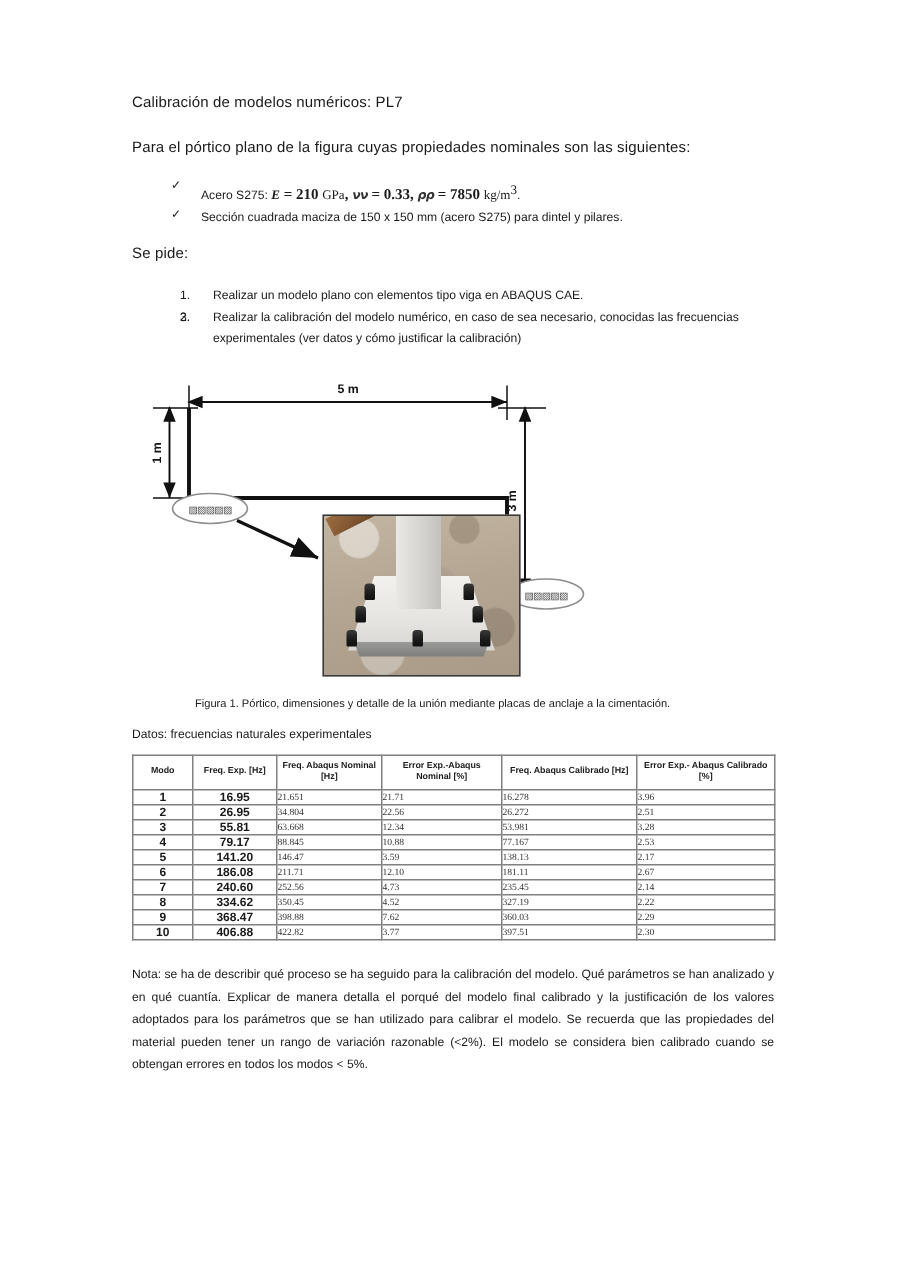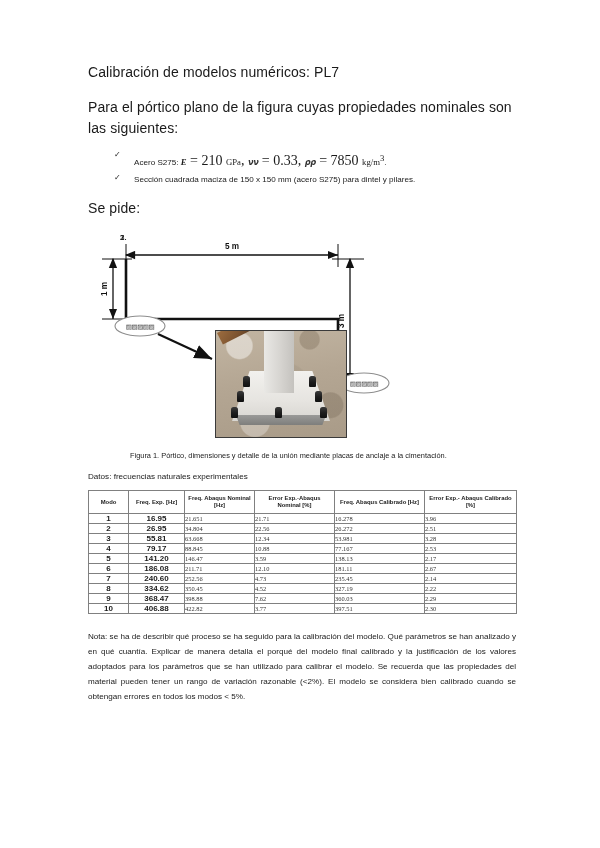--- a/index.html
+++ b/index.html
@@ -26,21 +26,21 @@
   }
   .content {
     position: absolute;
     left: 88px;
     top: 62px;
     width: 428px;
   }
 
   
   .para {
-    font-size: 14px;
+    font-size: 10px;
     line-height: 1.45;
     margin: 0 0 12.5px 0;
     letter-spacing: .1px;
   }
   .title-line { margin-bottom: 15px; }
 
   .check-list {
     list-style: none;
     margin: 0 0 12px 0;
     padding: 0 0 0 28px;
@@ -53,21 +53,21 @@
   }
   .check-list li .tick {
     position: absolute;
     left: -2px;
     top: -1px;
     font-size: 8px;
     color: #222;
   }
   .mathit { font-family: "Liberation Serif", serif; font-size: 8.7px; }
   .mathbi { font-style: italic; font-weight: bold; font-family: "Liberation Serif", serif; font-size: 8.7px; }
-  .mathb { font-weight: normal; font-family: "Liberation Serif", serif; font-size: 14px; }
+  .mathb { font-weight: bold; font-family: "Liberation Serif", serif; font-size: 10px; }
   .tofu {
     font-family: "DejaVu Sans", sans-serif;
     font-style: italic;
     font-weight: bold;
     font-size: 8.2px;
     color: #333;
     letter-spacing: -.4px;
   }
   sup { font-size: .68em; vertical-align: super; }
 
@@ -228,27 +228,27 @@
       </li>
       <li>
         <span class="tick">✓</span><span>Sección cuadrada maciza de 150 x 150 mm (acero S275) para dintel y pilares.</span>
       </li>
     </ul>
 
     <p class="para">Se pide:</p>
 
     <ol class="num-list">
       <li>
-        <span class="idx">1.</span>
+        <span class="idx">1.</span><span>Realizar un modelo plano con elementos tipo viga en ABAQUS CAE.</span>
       </li>
       <li>
         <span class="idx">2.</span>
       </li>
       <li>
-        <span class="idx">3.</span>
+        <span class="idx">3.</span><span>Realizar la calibración del modelo numérico, en caso de sea necesario, conocidas las frecuencias experimentales (ver datos y cómo justificar la calibración)</span>
       </li>
     </ol>
 
     <div class="figure-wrap">
 
       <svg width="428" height="212" viewBox="0 0 428 212">
         <defs>
           <marker id="arrA" markerWidth="9" markerHeight="9" refX="8" refY="3.2" orient="auto">
             <path d="M0,0 L8,3.2 L0,6.4 z" fill="#111"></path>
           </marker>

